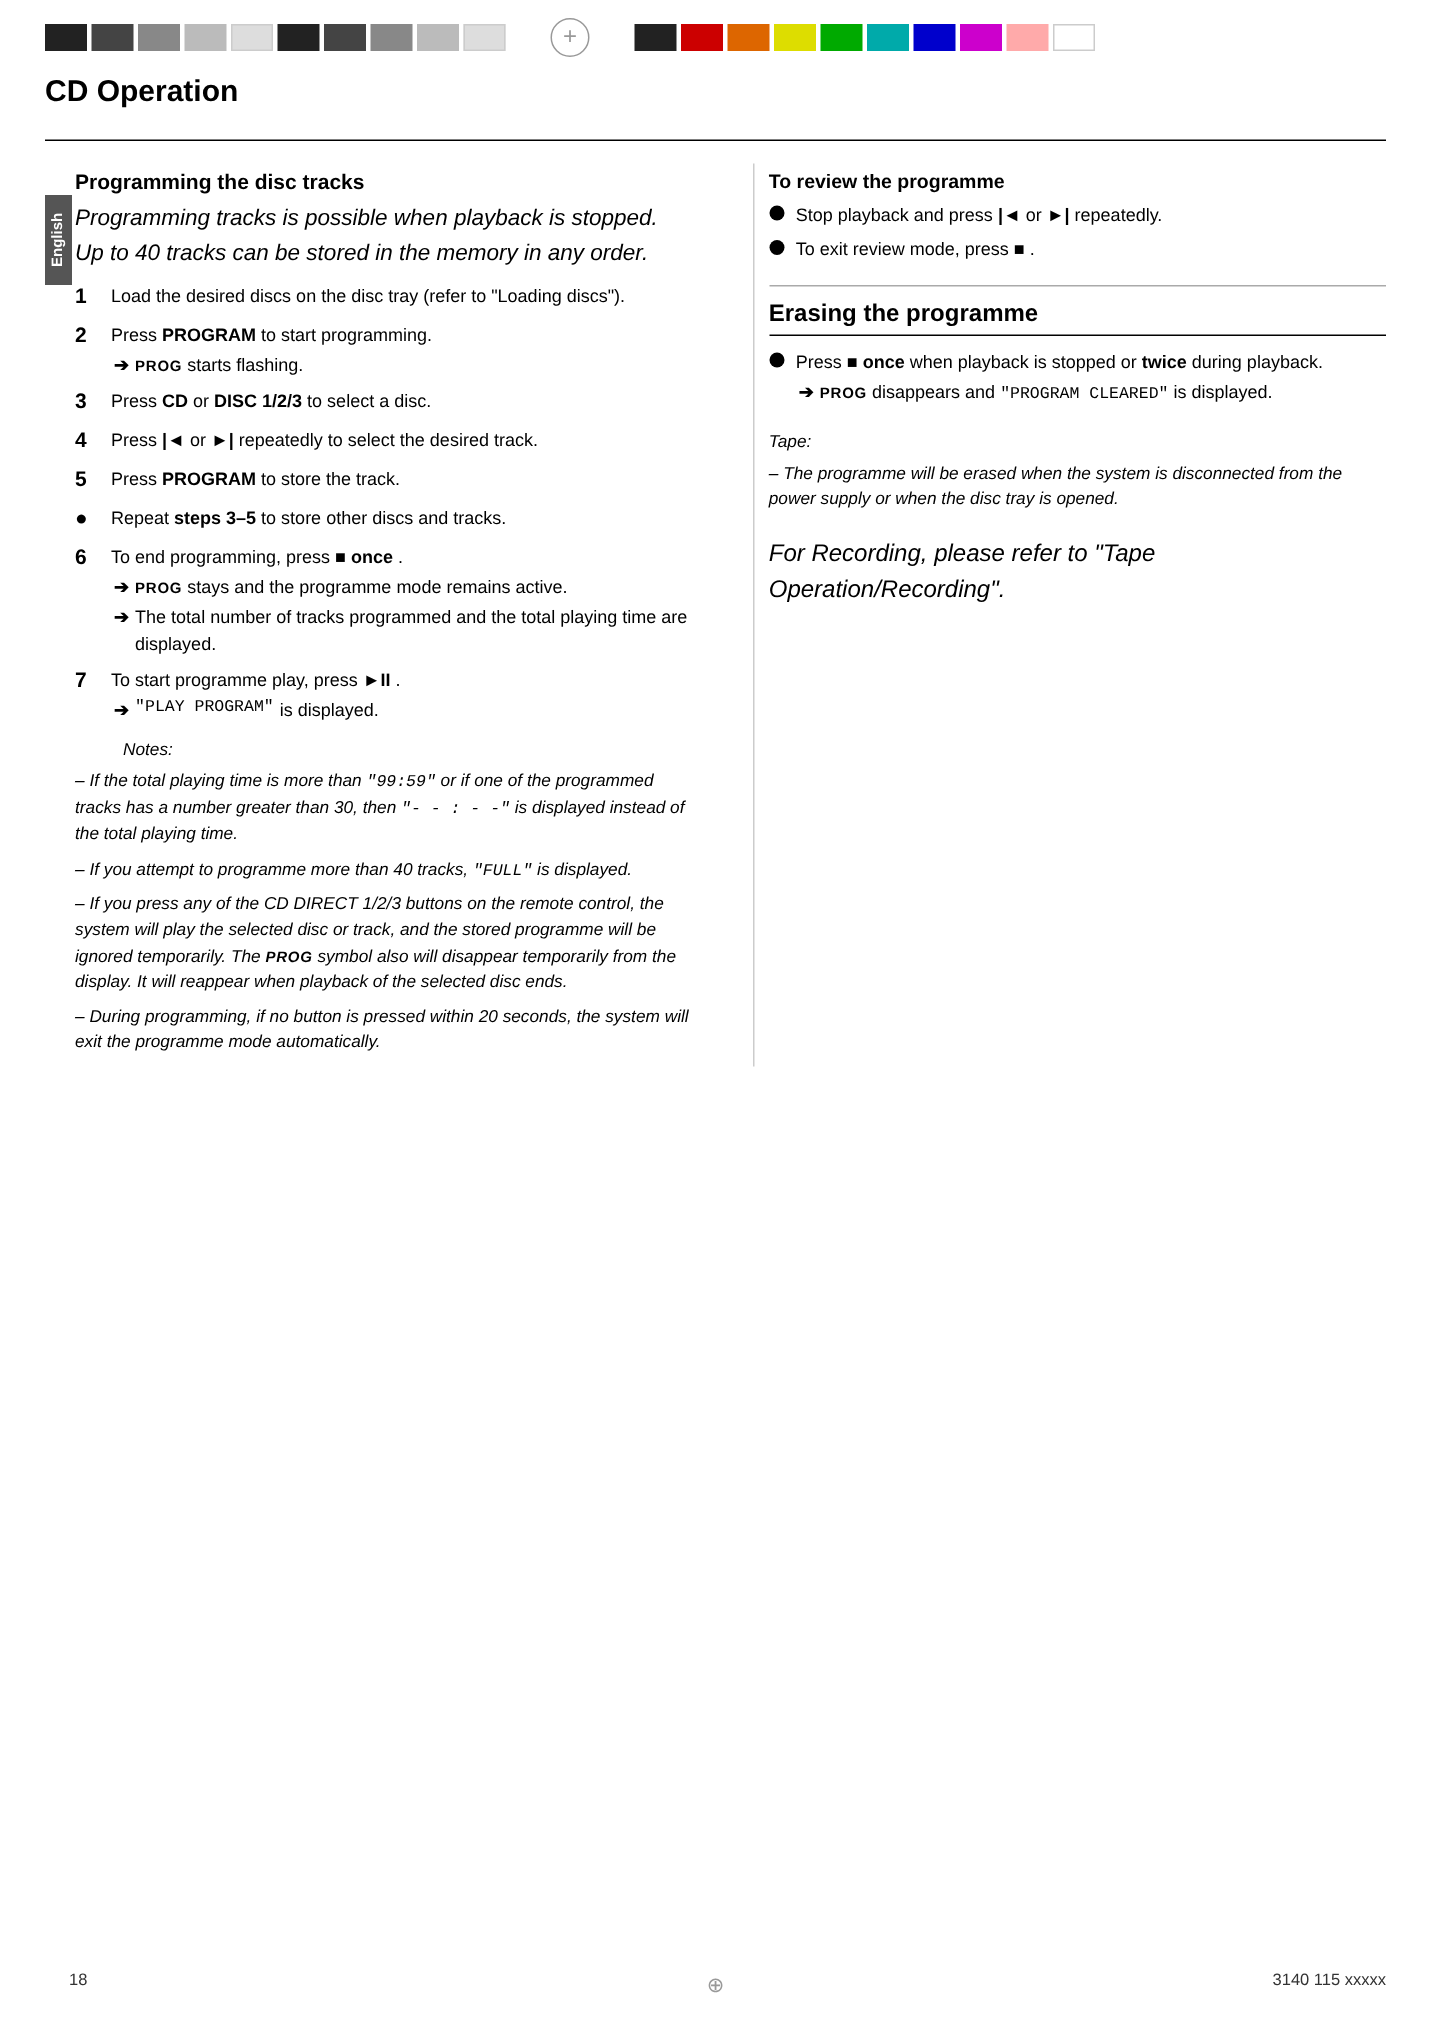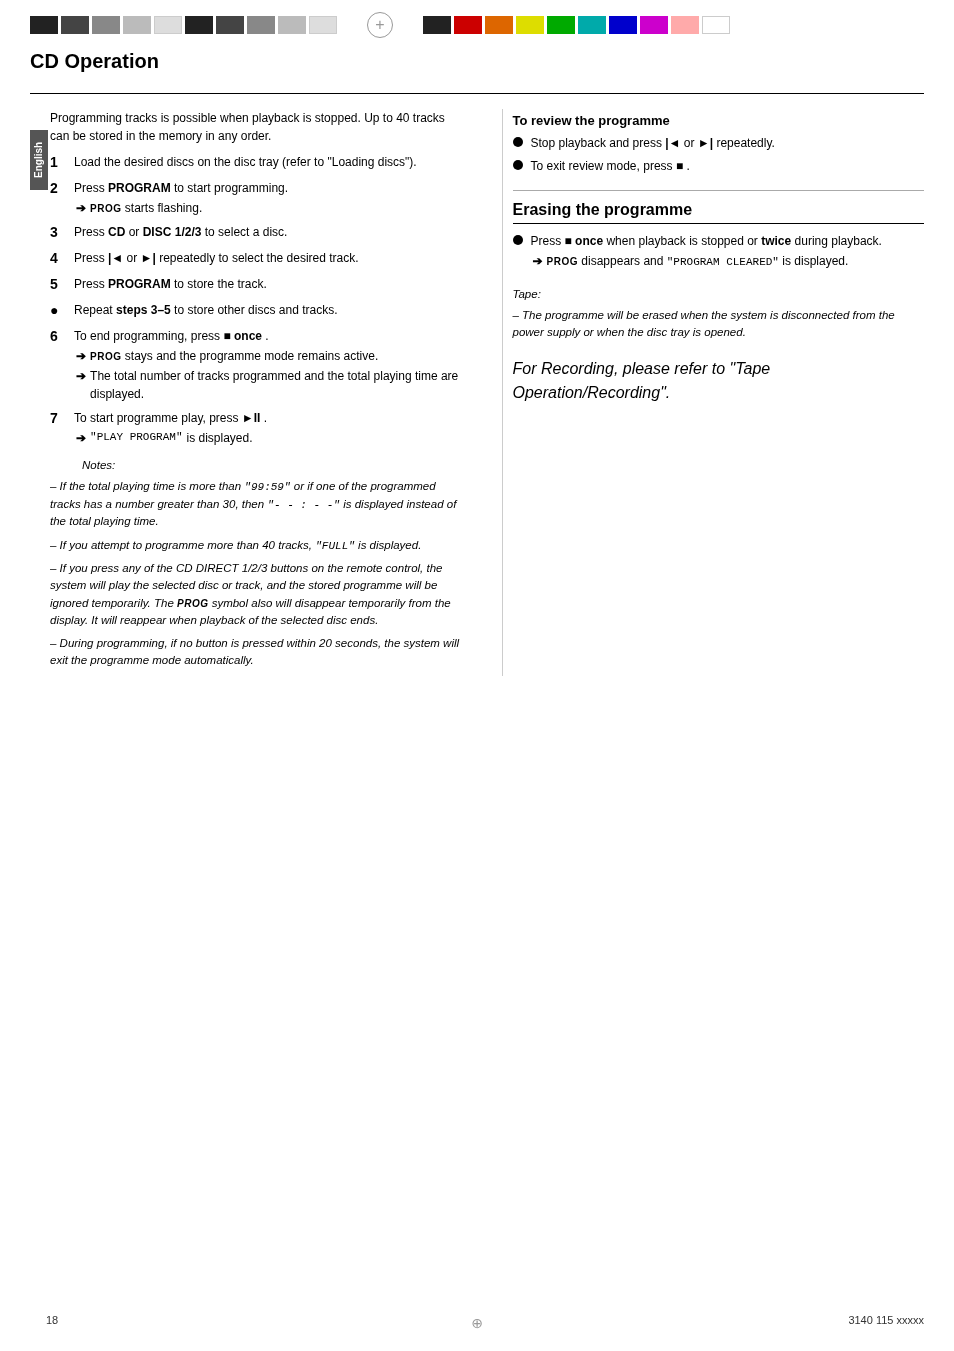--- a/index.html
+++ b/index.html
@@ -137,23 +137,24 @@
     
     .subsection-heading {
       font-size: 14px;
       font-weight: bold;
       margin-bottom: 6px;
       margin-top: 4px;
     }
 
     
     .body-text {
-      font-size: 12px;
+      font-size: 15px;
       line-height: 1.5;
       margin-bottom: 8px;
+      font-style: italic;
     }
 
     
     .steps-list {
       list-style: none;
       margin-bottom: 10px;
     }
 
     .step-item {
       display: flex;
@@ -339,20 +340,21 @@
 
   <div class="main-content">
 
     <h1 class="section-title">CD Operation</h1>
     <hr class="divider">
 
     <div class="two-col">
 
       <div class="col-left" style="padding-left:20px;">
 
+        <h2 class="subsection-heading">Programming the disc tracks</h2>
 
         <p class="body-text">Programming tracks is possible when playback is stopped. Up to 40 tracks can be stored in the memory in any order.</p>
 
         <ol class="steps-list">
 
           <li class="step-item">
             <span class="step-number bold">1</span>
             <span class="step-content">Load the desired discs on the disc tray (refer to "Loading discs").</span>
           </li>
 

